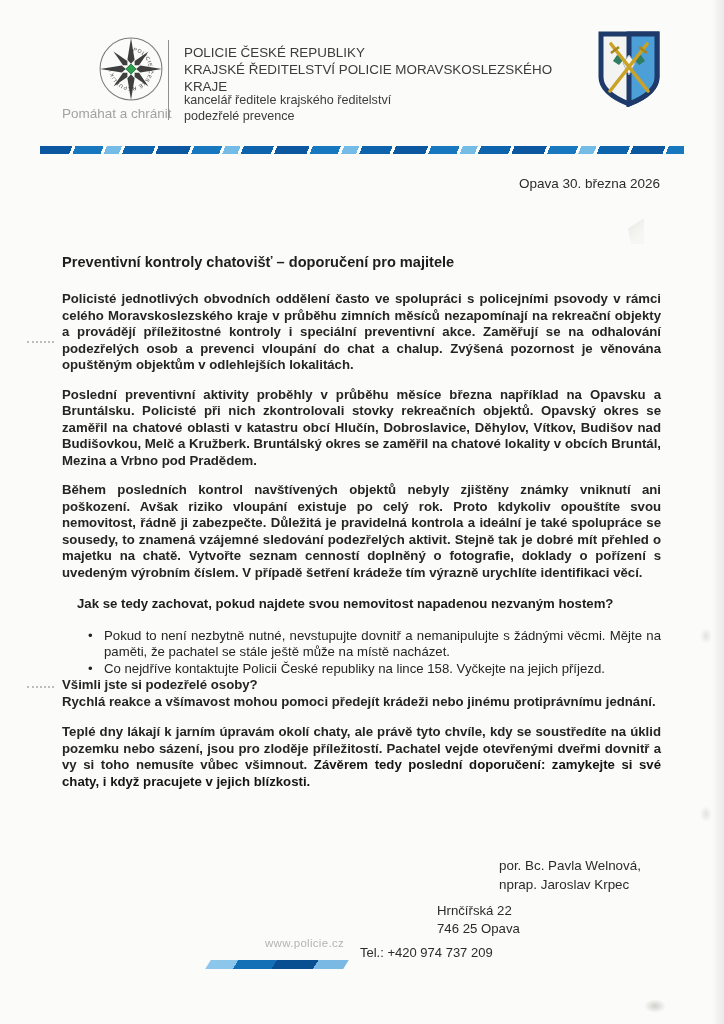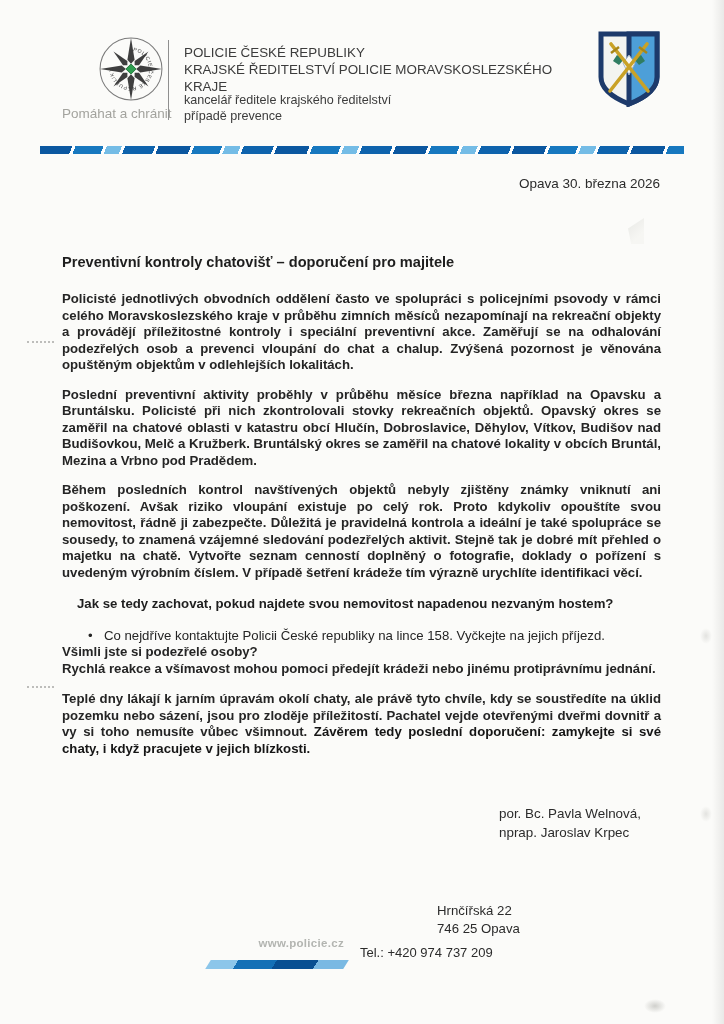--- a/index.html
+++ b/index.html
@@ -43,24 +43,24 @@
   .q-heading{font-size:13.2px;line-height:16.5px;font-weight:bold;margin:15px;color:#1e1e1e;}
   ul.advice{margin:0;padding:0 0 0 26px;list-style:none;}
   ul.advice li{
     position:relative;padding-left:16px;font-size:13.2px;line-height:16.5px;
     text-align:justify;color:#252525;
   }
   ul.advice li::before{content:"•";position:absolute;left:0;top:0;font-size:13.2px;color:#252525;}
   .final-para{margin-top:14px !important;}
   .final-para b{color:#151515;}
   
-  .signature{position:absolute;left:499px;top:804px;font-size:13.4px;line-height:19px;color:#2b2b2b;}
+  .signature{position:absolute;left:499px;top:856px;font-size:13.4px;line-height:19px;color:#2b2b2b;}
   .address{position:absolute;left:437px;top:902px;font-size:13.2px;line-height:18px;color:#2b2b2b;}
   .website{position:absolute;left:206px;top:937px;width:138px;text-align:right;
-           font-size:11.5px;color:#b3b5b1;letter-spacing:.3px;font-weight:bold;}
+           font-size:11.5px;color:#b3b5b1;letter-spacing:.3px;}
   .stripe-footer{
     position:absolute;left:208px;top:960px;width:138px;height:9px;
     transform:skewX(-32deg);
     background:linear-gradient(to right,
       #8cc6ea 0 20%, #1470b6 20% 48%, #084f92 48% 78%, #7ab9e3 78% 100%);
   }
   .contact{position:absolute;left:360px;top:944px;font-size:13px;line-height:18px;color:#2b2b2b;}
   
   .fold-mark{position:absolute;width:27px;border-top:2px dotted #bdbdbb;}
   .fold-1{left:27px;top:341px;}
@@ -117,21 +117,21 @@
 
   <div class="motto">Pomáhat a chránit</div>
   <div class="vdivider"></div>
 
   <div class="org-block">
     <div class="org-line">POLICIE ČESKÉ REPUBLIKY</div>
     <div class="org-line">KRAJSKÉ ŘEDITELSTVÍ POLICIE MORAVSKOSLEZSKÉHO KRAJE</div>
   </div>
   <div class="dept-block">
     <div class="dept-line">kancelář ředitele krajského ředitelství</div>
-    <div class="dept-line">případě prevence</div>
+    <div class="dept-line">podezřelé prevence</div>
   </div>
 
   <svg class="coa" viewBox="0 0 64 76">
     <path d="M4 3 H60 V46 Q60 62 32 73 Q4 62 4 46 Z" fill="#f3f4f1" stroke="#1d3a6b" stroke-width="5"></path>
     <path d="M32 3 H60 V46 Q60 62 32 73 Z" fill="#4d9fd8" stroke="#1d3a6b" stroke-width="5"></path>
     <path d="M32 24 L38 32 L32 44 L26 32 Z" fill="#f7f8f5" stroke="#9fb2c8" stroke-width="1"></path>
     <path d="M20 24 L27 28 L22 34 L16 30 Z" fill="#2f7d62"></path>
     <path d="M44 24 L48 30 L42 34 L37 28 Z" fill="#2f7d62"></path>
     <g stroke="#c9a227" stroke-width="3.6" stroke-linecap="round">
       <line x1="13" y1="60" x2="50" y2="13"></line>
@@ -149,20 +149,21 @@
 
   <div class="content">
     <h1 class="doc-title">Preventivní kontroly chatovišť – doporučení pro majitele</h1>
 
     <p>Policisté jednotlivých obvodních oddělení často ve spolupráci s policejními psovody v rámci celého Moravskoslezského kraje v průběhu zimních měsíců nezapomínají na rekreační objekty a provádějí příležitostné kontroly i speciální preventivní akce. Zaměřují se na odhalování podezřelých osob a prevenci vloupání do chat a chalup. Zvýšená pozornost je věnována opuštěným objektům v odlehlejších lokalitách.</p>
     <p>Poslední preventivní aktivity proběhly v průběhu měsíce března například na Opavsku a Bruntálsku. Policisté při nich zkontrolovali stovky rekreačních objektů. Opavský okres se zaměřil na chatové oblasti v katastru obcí Hlučín, Dobroslavice, Děhylov, Vítkov, Budišov nad Budišovkou, Melč a Kružberk. Bruntálský okres se zaměřil na chatové lokality v obcích Bruntál, Mezina a Vrbno pod Pradědem.</p>
     <p>Během posledních kontrol navštívených objektů nebyly zjištěny známky vniknutí ani poškození. Avšak riziko vloupání existuje po celý rok. Proto kdykoliv opouštíte svou nemovitost, řádně ji zabezpečte. Důležitá je pravidelná kontrola a ideální je také spolupráce se sousedy, to znamená vzájemné sledování podezřelých aktivit. Stejně tak je dobré mít přehled o majetku na chatě. Vytvořte seznam cenností doplněný o fotografie, doklady o pořízení s uvedeným výrobním číslem. V případě šetření krádeže tím výrazně urychlíte identifikaci věcí.</p>
 
     <div class="q-heading">Jak se tedy zachovat, pokud najdete svou nemovitost napadenou nezvaným hostem?</div>
     <ul class="advice">
+      <li>Pokud to není nezbytně nutné, nevstupujte dovnitř a nemanipulujte s žádnými věcmi. Mějte na paměti, že pachatel se stále ještě může na místě nacházet.</li>
       <li>Co nejdříve kontaktujte Policii České republiky na lince 158. Vyčkejte na jejich příjezd.</li>
     </ul>
     <p class="tight">Všimli jste si podezřelé osoby?</p>
     <p class="tight">Rychlá reakce a všímavost mohou pomoci předejít krádeži nebo jinému protiprávnímu jednání.</p>
 
     <p class="final-para">
       <span>Teplé dny lákají k jarním úpravám okolí chaty, ale právě tyto chvíle, kdy se soustředíte na úklid pozemku nebo sázení, jsou pro zloděje příležitostí. Pachatel vejde otevřenými dveřmi dovnitř a vy si toho nemusíte vůbec všimnout. </span><b>Závěrem tedy poslední doporučení: zamykejte si své chaty, i když pracujete v jejich blízkosti.</b>
     </p>
   </div>
 

